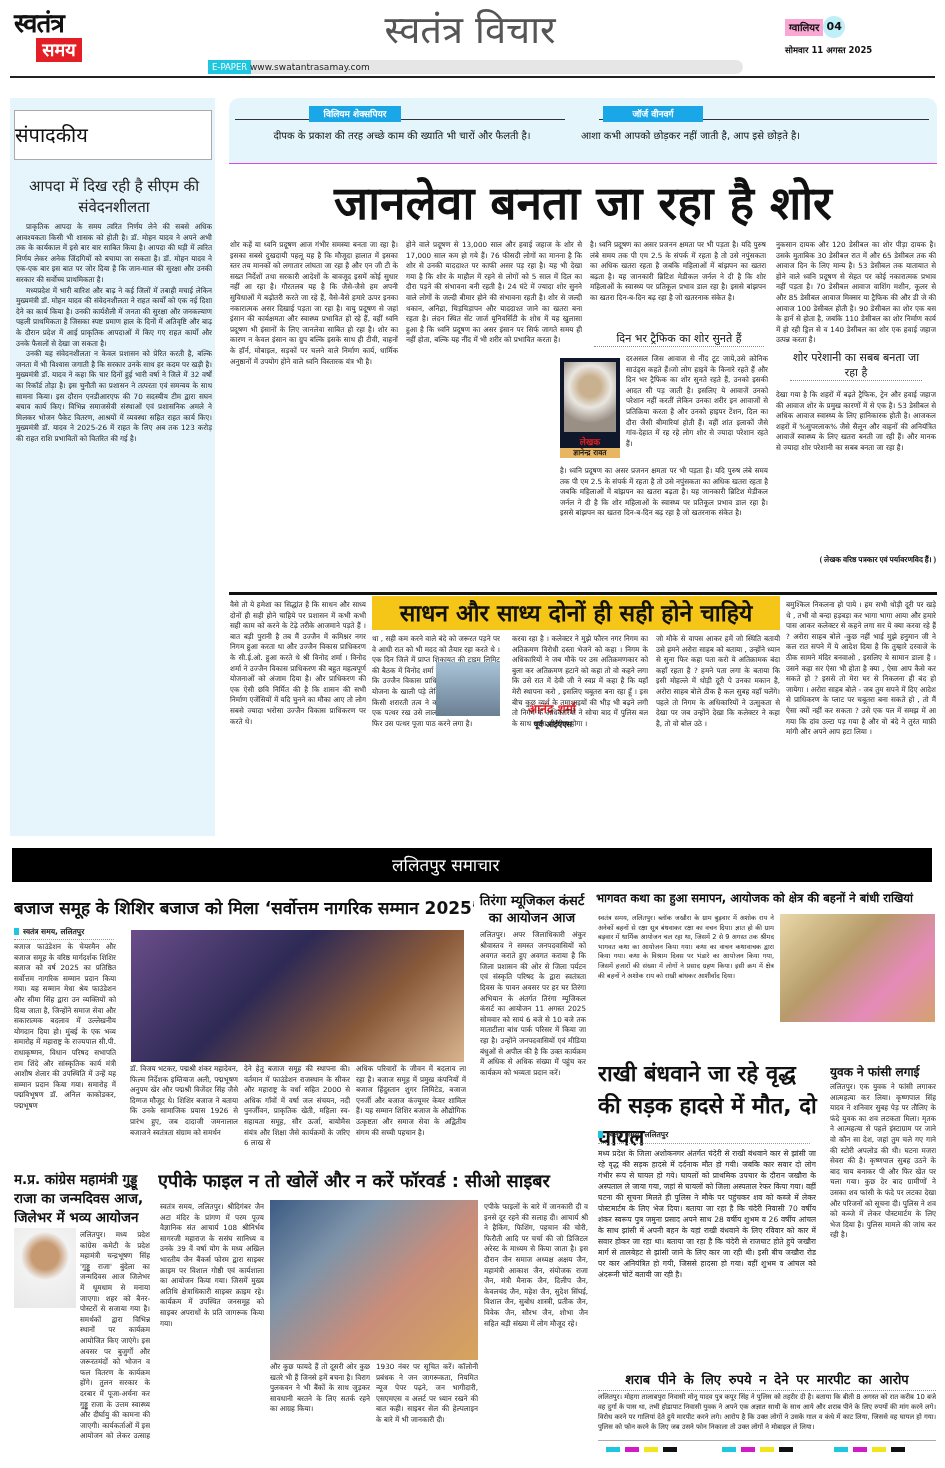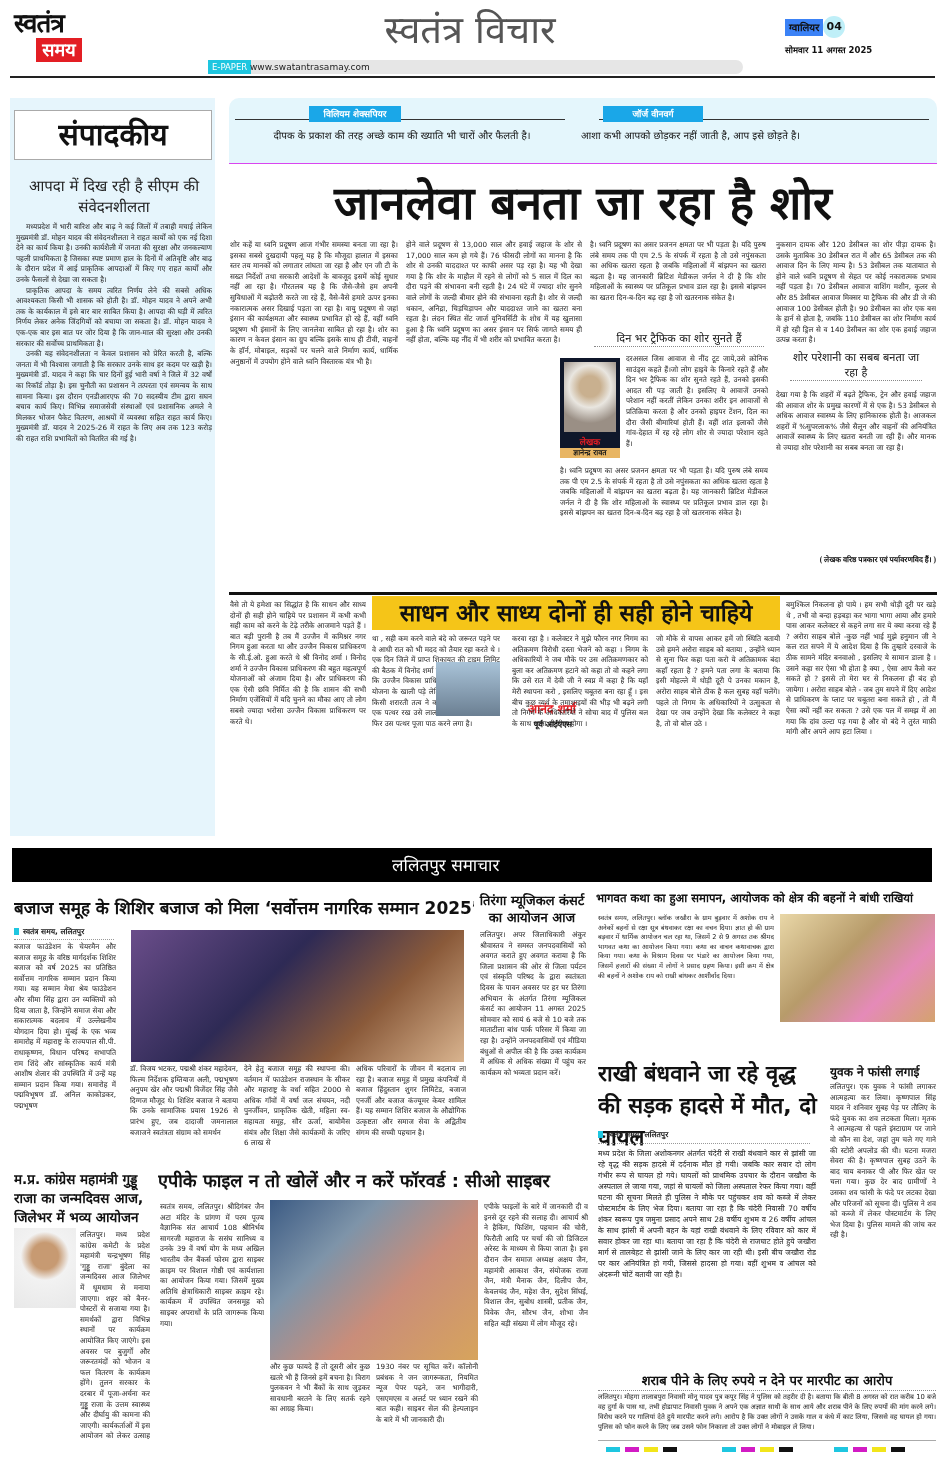--- a/index.html
+++ b/index.html
@@ -21,36 +21,36 @@
     <div style="font-size:26px;font-weight:bold;color:#111;line-height:30px;letter-spacing:-1px;">स्वतंत्र</div>
     <div style="margin-left:22px;background:#e31e24;color:#fff;font-size:18px;font-weight:bold;width:46px;text-align:center;line-height:24px;">समय</div>
   </div>
   <div class="abs" style="left:200px;top:6px;width:540px;text-align:center;font-size:38px;color:#555;line-height:48px;">स्वतंत्र विचार</div>
   <div class="abs" style="left:208px;top:60px;width:535px;height:14px;background:#e6e6e6;border-radius:7px;">
     <span style="position:absolute;left:0;top:0;height:14px;padding:0 4px;background:#1ec6e0;color:#fff;font-size:8.5px;line-height:14px;">E-PAPER</span>
     <span style="position:absolute;left:42px;top:0;font-size:9px;line-height:14px;color:#222;">www.swatantrasamay.com</span>
   </div>
   <div class="abs" style="left:785px;top:16px;width:150px;">
     <div style="display:flex;align-items:center;height:22px;">
-      <span style="background:#3b82f6;padding:0 4px;font-size:10px;font-weight:bold;line-height:17px;color:#111;">ग्वालियर</span>
+      <span style="background:#f9a8d4;padding:0 4px;font-size:10px;font-weight:bold;line-height:17px;color:#111;">ग्वालियर</span>
       <span style="display:inline-block;width:22px;height:22px;border-radius:50%;background:#bfeff8;font-size:11px;font-weight:bold;line-height:22px;text-align:center;color:#111;">04</span>
     </div>
     <div style="font-size:8.5px;font-weight:bold;margin-top:6px;color:#111;">सोमवार 11 अगस्त 2025</div>
   </div>
   <div class="abs" style="left:10px;top:76px;width:925px;height:2px;background:#222;"></div>
 </div>
 
 <div class="abs" style="left:10px;top:98px;width:205px;height:738px;background:#e6f5fc;"></div>
 <div class="abs" style="left:14px;top:110px;width:198px;height:50px;border:1px solid #aaa;background:#fff;">
-  <div style="text-align:center;font-size:30px;font-weight:bold;line-height:48px;color:#111;">संपादकीय</div>
+  <div style="font-size:20px;font-weight:normal;line-height:48px;color:#111;">संपादकीय</div>
 </div>
 <div class="abs" style="left:20px;top:176px;width:188px;font-size:15px;line-height:21px;text-align:center;color:#222;">आपदा में दिख रही  है सीएम की संवेदनशीलता</div>
 <div class="abs txt" style="left:16px;top:222px;width:196px;height:610px;">
+  <p>प्राकृतिक आपदा के समय त्वरित निर्णय लेने की सबसे अधिक आवश्यकता किसी भी शासक को होती है। डॉ. मोहन यादव ने अपने अभी तक के कार्यकाल में इसे बार बार साबित किया है। आपदा की घड़ी में त्वरित निर्णय लेकर अनेक जिंदगियों को बचाया जा सकता है। डॉ. मोहन यादव ने एक-एक बार इस बात पर जोर दिया है कि जान-माल की सुरक्षा और उनकी सरकार की सर्वोच्च प्राथमिकता है।</p>
   <p>मध्यप्रदेश में भारी बारिश और बाढ़ ने कई जिलों में तबाही मचाई लेकिन मुख्यमंत्री डॉ. मोहन यादव की संवेदनशीलता ने राहत कार्यों को एक नई दिशा देने का कार्य किया है। उनकी कार्यशैली में जनता की सुरक्षा और जनकल्याण पहली प्राथमिकता है जिसका स्पष्ट प्रमाण हाल के दिनों में अतिवृष्टि और बाढ़ के दौरान प्रदेश में आई प्राकृतिक आपदाओं में किए गए राहत कार्यों और उनके फैसलों से देखा जा सकता है।</p>
-  <p>प्राकृतिक आपदा के समय त्वरित निर्णय लेने की सबसे अधिक आवश्यकता किसी भी शासक को होती है। डॉ. मोहन यादव ने अपने अभी तक के कार्यकाल में इसे बार बार साबित किया है। आपदा की घड़ी में त्वरित निर्णय लेकर अनेक जिंदगियों को बचाया जा सकता है। डॉ. मोहन यादव ने एक-एक बार इस बात पर जोर दिया है कि जान-माल की सुरक्षा और उनकी सरकार की सर्वोच्च प्राथमिकता है।</p>
   <p>उनकी यह संवेदनशीलता न केवल प्रशासन को प्रेरित करती है, बल्कि जनता में भी विश्वास जगाती है कि सरकार उनके साथ हर कदम पर खड़ी है। मुख्यमंत्री डॉ. यादव ने कहा कि चार दिनों हुई भारी वर्षा ने जिले में 32 वर्षों का रिकॉर्ड तोड़ा है। इस चुनौती का प्रशासन ने तत्परता एवं समन्वय के साथ सामना किया। इस दौरान एनडीआरएफ की 70 सदस्यीय टीम द्वारा सघन बचाव कार्य किए। विभिन्न समाजसेवी संस्थाओं एवं प्रशासनिक अमले ने मिलकर भोजन पैकेट वितरण, आश्रयों में व्यवस्था सहित राहत कार्य किए। मुख्यमंत्री डॉ. यादव ने 2025-26 में राहत के लिए अब तक 123 करोड़ की राहत राशि प्रभावितों को वितरित की गई है।</p>
 </div>
 
 <div class="abs" style="left:229px;top:98px;width:708px;height:66px;background:#e4f6fc;border-radius:10px 10px 0 0;border-bottom:1px solid #d946ef;">
   <div class="abs" style="left:6px;top:21px;width:330px;height:1px;background:#333;"></div>
   <div class="abs" style="left:80px;top:8px;width:92px;height:16px;background:#1aa7e8;color:#fff;font-size:9px;font-weight:bold;text-align:center;line-height:16px;">विलियम शेक्सपियर</div>
   <div class="abs" style="left:8px;top:30px;width:330px;font-size:10px;line-height:15px;text-align:center;color:#111;">दीपक के प्रकाश की तरह अच्छे काम की ख्याति भी चारों और फैलती है।</div>
   <div class="abs" style="left:370px;top:21px;width:330px;height:1px;background:#333;"></div>
   <div class="abs" style="left:374px;top:8px;width:100px;height:16px;background:#1aa7e8;color:#fff;font-size:9px;font-weight:bold;text-align:center;line-height:16px;">जॉर्ज वीनवर्ग</div>
   <div class="abs" style="left:352px;top:30px;width:320px;font-size:10px;line-height:15px;color:#111;">आशा कभी आपको छोड़कर नहीं जाती है, आप इसे छोड़ते है।</div>
@@ -107,21 +107,21 @@
 <div class="abs txt" style="left:598px;top:914px;width:176px;height:120px;font-size:6.6px;line-height:9.6px;">स्वतंत्र समय, ललितपुर। ब्लॉक जखौरा के ग्राम बुड़वार में अशोक राय ने अनेकों बहनों से रक्षा सूत्र बंधवाकर रक्षा का वचन दिया। ज्ञात हो की ग्राम बड़वार में धार्मिक आयोजन चल रहा था, जिसमें 2 से 9 अगस्त तक श्रीमद भागवत कथा का आयोजन किया गया। कथा का वाचन कथावाचक द्वारा किया गया। कथा के विश्राम दिवस पर भंडारे का आयोजन किया गया, जिसमें हजारों की संख्या में लोगों ने प्रसाद ग्रहण किया। इसी क्रम में क्षेत्र की बहनों ने अशोक राय को राखी बांधकर आशीर्वाद दिया।</div>
 <div class="abs photo" style="left:780px;top:914px;width:155px;height:108px;background:linear-gradient(135deg,#e9d7a7,#b79b6a 40%,#e58ab8 70%,#d4a36e);"></div>
 
 <div class="abs hd" style="left:598px;top:1058px;width:222px;font-size:22px;line-height:32px;">राखी बंधवाने जा रहे वृद्ध की सड़क हादसे में मौत, दो घायल</div>
 <div class="abs byline dots" style="left:598px;top:1129px;width:212px;padding-bottom:4px;">स्वतंत्र समय, ललितपुर</div>
 <div class="abs txt" style="left:598px;top:1148px;width:218px;height:210px;font-size:7.5px;line-height:11px;">मध्य प्रदेश के जिला अशोकनगर अंतर्गत चंदेरी से राखी बंधवाने कार से झांसी जा रहे वृद्ध की सड़क हादसे में दर्दनाक मौत हो गयी। जबकि कार सवार दो लोग गंभीर रूप से घायल हो गये। घायलों को प्राथमिक उपचार के दौरान जखौरा के अस्पताल ले जाया गया, जहां से घायलों को जिला अस्पताल रेफर किया गया। वहीं घटना की सूचना मिलते ही पुलिस ने मौके पर पहुंचकर शव को कब्जे में लेकर पोस्टमार्टम के लिए भेज दिया। बताया जा रहा है कि चंदेरी निवासी 70 वर्षीय शंकर स्वरूप पुत्र जमुना प्रसाद अपने साथ 28 वर्षीय शुभम व 26 वर्षीय आंचल के साथ झांसी में अपनी बहन के यहां राखी बंधवाने के लिए रविवार को कार में सवार होकर जा रहा था। बताया जा रहा है कि चंदेरी से राजघाट होते हुये जखौरा मार्ग से तालबेहट से झांसी जाने के लिए कार जा रही थी। इसी बीच जखौरा रोड पर कार अनियंत्रित हो गयी, जिससे हादसा हो गया। वहीं शुभम व आंचल को अंदरूनी चोटें बतायी जा रही है।</div>
 
 <div class="abs hd" style="left:830px;top:1064px;width:106px;font-size:12px;line-height:16px;">युवक ने फांसी लगाई</div>
 <div class="abs txt" style="left:830px;top:1082px;width:106px;height:276px;">ललितपुर। एक युवक ने फांसी लगाकर आत्महत्या कर लिया। कृष्णपाल सिंह यादव ने शनिवार सुबह पेड़ पर तौलिए के फंदे युवक का शव लटकता मिला। मृतक ने आत्महत्या से पहले इंस्टाग्राम पर जाने वो कौन सा देश, जहां तुम चले गए गाने की स्टोरी अपलोड की थी। घटना मजरा सेवरा की है। कृष्णपाल सुबह उठने के बाद चाय बनाकर पी और फिर खेत पर चला गया। कुछ देर बाद ग्रामीणों ने उसका शव फांसी के फंदे पर लटका देखा और परिजनों को सूचना दी। पुलिस ने शव को कब्जे में लेकर पोस्टमार्टम के लिए भेज दिया है। पुलिस मामले की जांच कर रही है।</div>
 
-<div class="abs hd" style="left:598px;top:1372px;width:338px;font-size:13px;line-height:18px;text-align:center;border-bottom:1px dotted #888;">शराब पीने के लिए रुपये न देने पर मारपीट का आरोप</div>
+<div class="abs hd" style="left:598px;top:1372px;width:338px;font-size:13px;line-height:18px;text-align:center;border-bottom:1px dotted #888;font-family:Liberation Mono, monospace;">शराब पीने के लिए रुपये न देने पर मारपीट का आरोप</div>
 <div class="abs txt" style="left:598px;top:1392px;width:338px;height:44px;font-size:6.8px;line-height:10px;">ललितपुर। मोहगा तालाबपुरा निवासी मोनू यादव पुत्र कपूर सिंह ने पुलिस को तहरीर दी है। बताया कि बीती 8 अगस्त को रात करीब 10 बजे वह दुर्गा के पास था, तभी होडापाट निवासी युवक ने अपने एक अज्ञात साथी के साथ आये और शराब पीने के लिए रुपयों की मांग करने लगे। विरोध करने पर गालियां देते हुये मारपीट करने लगे। आरोप है कि उक्त लोगों ने उसके गाल व कंधे में काट लिया, जिससे वह घायल हो गया। पुलिस को फोन करने के लिए जब उसने फोन निकाला तो उक्त लोगों ने मोबाइल ले लिया।</div>
 
 <div class="abs hd" style="left:14px;top:1170px;width:136px;font-size:13.5px;line-height:19px;">म.प्र. कांग्रेस महामंत्री गुड्डू राजा का जन्मदिवस आज, जिलेभर में भव्य आयोजन</div>
 <div class="abs" style="left:14px;top:1228px;width:62px;height:80px;background:radial-gradient(circle at 50% 35%,#c79a72 22%,#f2f2f2 40%,#e8e8e8 100%);"></div>
 <div class="abs txt" style="left:14px;top:1230px;width:136px;height:210px;padding-left:66px;">ललितपुर। मध्य प्रदेश कांग्रेस कमेटी के प्रदेश महामंत्री चन्द्रभूषण सिंह 'गुड्डू राजा' बुंदेला का जन्मदिवस आज जिलेभर में धूमधाम से मनाया जाएगा। शहर को बैनर-पोस्टरों से सजाया गया है। समर्थकों द्वारा विभिन्न स्थानों पर कार्यक्रम आयोजित किए जाएंगे। इस अवसर पर बुजुर्गों और जरूरतमंदों को भोजन व फल वितरण के कार्यक्रम होंगे। तुलन सरकार के दरबार में पूजा-अर्चना कर गुड्डू राजा के उत्तम स्वास्थ्य और दीर्घायु की कामना की जाएगी। कार्यकर्ताओं में इस आयोजन को लेकर उत्साह है। कार्यक्रमों में जिले के विभिन्न सामाजिक संगठनों के पदाधिकारी व कार्यकर्ता उपस्थित रहेंगे।</div>
 
 <div class="abs hd" style="left:158px;top:1168px;width:432px;font-size:18px;line-height:26px;white-space:nowrap;">एपीके फाइल न तो खोलें और न करें फॉरवर्ड : सीओ साइबर</div>
 <div class="abs txt" style="left:160px;top:1202px;width:104px;height:238px;">स्वतंत्र समय, ललितपुर। श्रीदिगंबर जैन अटा मंदिर के प्रांगण में परम पूज्य वैज्ञानिक संत आचार्य 108 श्रीनिर्भय सागरजी महाराज के ससंघ सानिध्य व उनके 39 वें वर्षा योग के मध्य अखिल भारतीय जैन बैंकर्स फोरम द्वारा साइबर क्राइम पर विशाल गोष्ठी एवं कार्यशाला का आयोजन किया गया। जिसमें मुख्य अतिथि क्षेत्राधिकारी साइबर क्राइम रहे। कार्यक्रम में उपस्थित जनसमूह को साइबर अपराधों के प्रति जागरूक किया गया।</div>
 <div class="abs photo" style="left:270px;top:1200px;width:208px;height:160px;background:linear-gradient(135deg,#3c5b84,#7e94a9 30%,#c98d7a 60%,#d7a45c);"></div>
 <div class="abs txt" style="left:270px;top:1362px;width:100px;height:78px;">और कुछ फायदे हैं तो दूसरी ओर कुछ खतरे भी हैं जिनसे हमें बचना है। विराग पुलकवन ने भी बैंकों के साथ जुड़कर सावधानी बरतने के लिए सतर्क रहने का आग्रह किया।</div>

